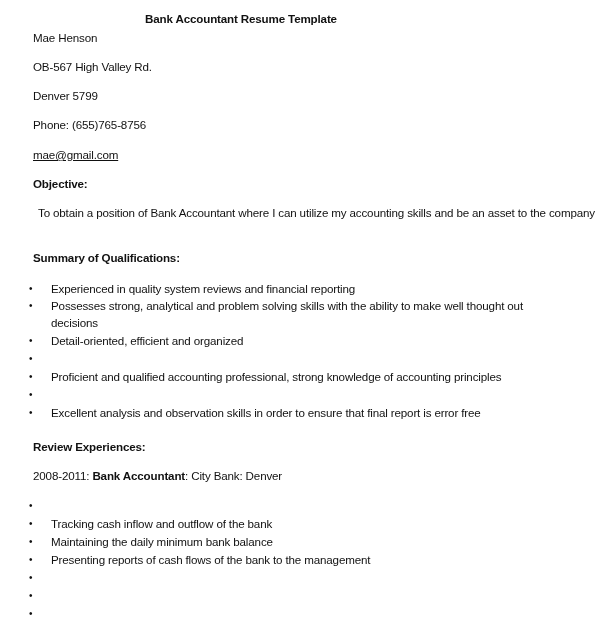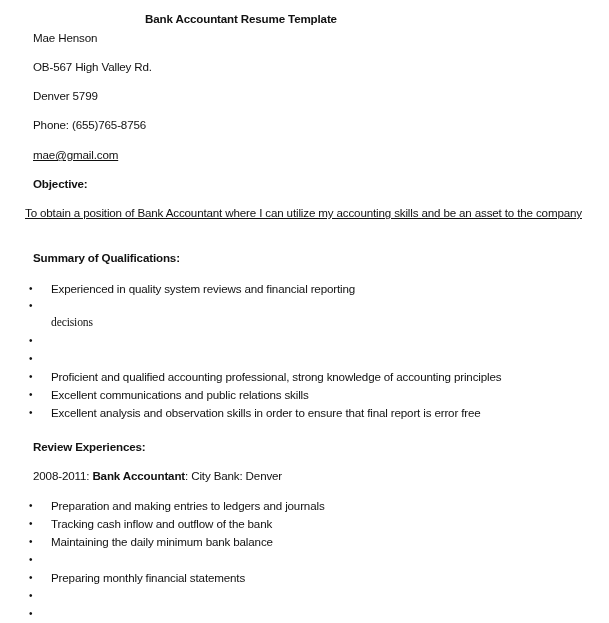--- a/index.html
+++ b/index.html
@@ -6,25 +6,25 @@
   body {
     width: 609px; height: 623px; overflow: hidden; position: relative;
     font-family: "Liberation Sans", "DejaVu Sans", sans-serif;
     font-size: 11.6px; color: #111111; letter-spacing: -0.15px;
   }
   .abs { position: absolute; white-space: nowrap; }
   .title { left: 0; width: 482px; text-align: center; top: 12px; font-weight: bold; }
   .line { left: 33px; }
   .bold { font-weight: bold; }
   .email { text-decoration: underline; color: #111111; }
-  .para { left: 25px; width: 560px; white-space: normal; line-height: 17px; text-decoration: underline; }
+  .para { left: 38px; width: 560px; white-space: normal; line-height: 17px; }
   .bullet-row { left: 0; width: 600px; height: 18px; }
   .bullet-row .dot { position: absolute; left: 29px; top: 0; font-size: 10px; line-height: 18px; }
   .bullet-row .txt { position: absolute; left: 51px; top: 0; line-height: 18px; white-space: nowrap; }
-  .cont { left: 51px; font-family: Liberation Serif, serif; }
+  .cont { left: 51px; }
 </style>
 </head>
 <body>
 
 <div>
   <div class="abs title">Bank Accountant Resume Template</div>
 
   <div class="abs line" style="top:31px">Mae Henson</div>
   <div class="abs line" style="top:60px">OB-567 High Valley Rd.</div>
   <div class="abs line" style="top:89px">Denver 5799</div>
@@ -36,65 +36,65 @@
 
   <div class="abs line bold" style="top:251px">Summary of Qualifications:</div>
 
   <div>
     <div class="abs bullet-row" style="top:280px">
       <span class="dot">•</span>
       <span class="txt">Experienced in quality system reviews and financial reporting</span>
     </div>
     <div class="abs bullet-row" style="top:297px">
       <span class="dot">•</span>
+      <span class="txt">Possesses strong, analytical and problem solving skills with the ability to make well thought out</span>
     </div>
     <div class="abs cont" style="top:314px; line-height:18px">decisions</div>
     <div class="abs bullet-row" style="top:332px">
       <span class="dot">•</span>
+      <span class="txt">Detail-oriented, efficient and organized</span>
     </div>
     <div class="abs bullet-row" style="top:350px">
       <span class="dot">•</span>
     </div>
     <div class="abs bullet-row" style="top:368px">
       <span class="dot">•</span>
       <span class="txt">Proficient and qualified accounting professional, strong knowledge of accounting principles</span>
     </div>
     <div class="abs bullet-row" style="top:386px">
       <span class="dot">•</span>
-      <span class="txt">Excellent communications and public relations skills</span>
     </div>
     <div class="abs bullet-row" style="top:404px">
       <span class="dot">•</span>
       <span class="txt">Excellent analysis and observation skills in order to ensure that final report is error free</span>
     </div>
   </div>
 
   <div class="abs line bold" style="top:440px">Review Experiences:</div>
 
   <div class="abs line" style="top:469px"><span>2008-2011: </span><span class="bold">Bank Accountant</span><span>: City Bank: Denver</span></div>
 
   <div>
     <div class="abs bullet-row" style="top:497px">
       <span class="dot">•</span>
-      <span class="txt">Preparation and making entries to ledgers and journals</span>
     </div>
     <div class="abs bullet-row" style="top:515px">
       <span class="dot">•</span>
       <span class="txt">Tracking cash inflow and outflow of the bank</span>
     </div>
     <div class="abs bullet-row" style="top:533px">
       <span class="dot">•</span>
       <span class="txt">Maintaining the daily minimum bank balance</span>
     </div>
     <div class="abs bullet-row" style="top:551px">
       <span class="dot">•</span>
+      <span class="txt">Presenting reports of cash flows of the bank to the management</span>
     </div>
     <div class="abs bullet-row" style="top:569px">
       <span class="dot">•</span>
-      <span class="txt">Preparing monthly financial statements</span>
     </div>
     <div class="abs bullet-row" style="top:587px">
       <span class="dot">•</span>
     </div>
     <div class="abs bullet-row" style="top:605px">
       <span class="dot">•</span>
     </div>
   </div>
 </div>
 

